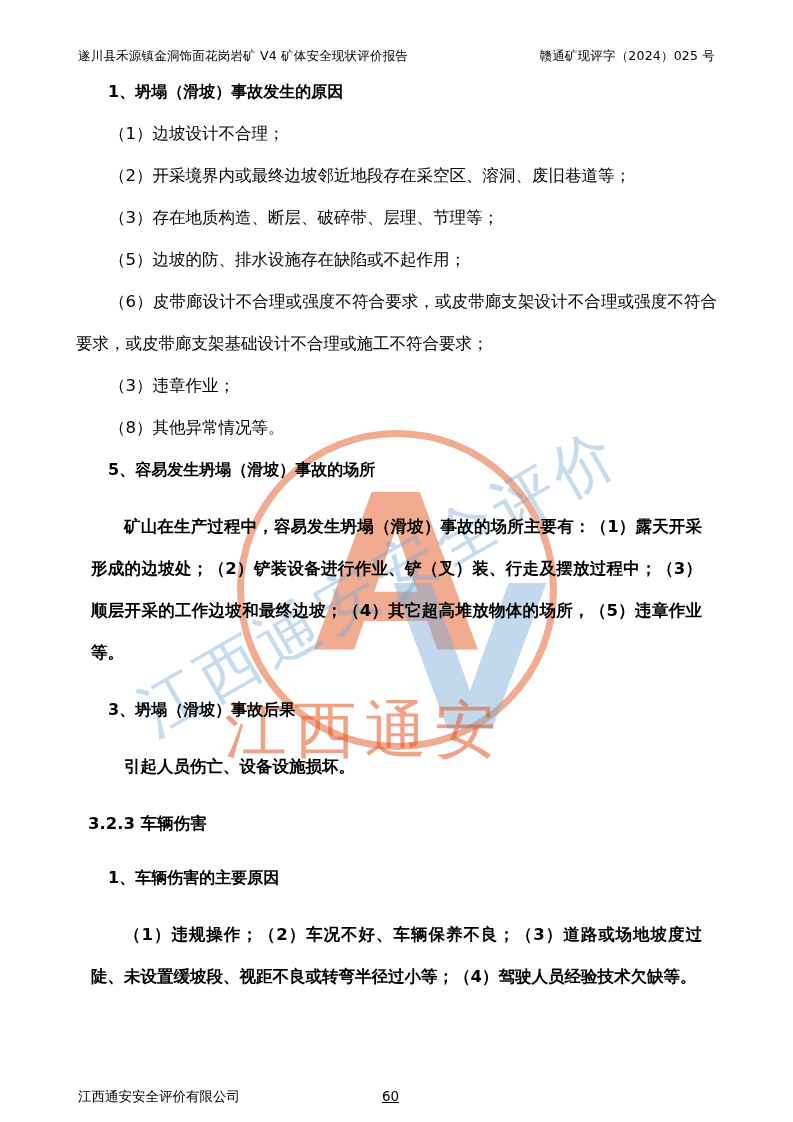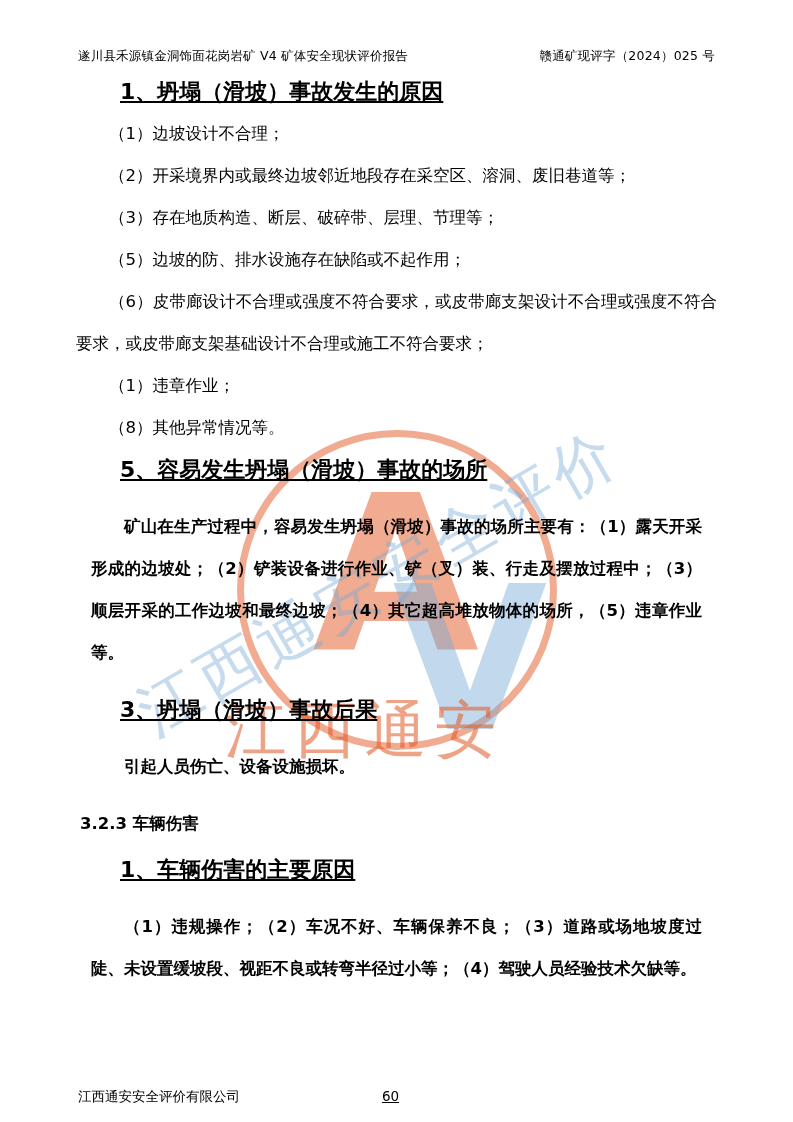--- a/index.html
+++ b/index.html
@@ -106,28 +106,27 @@
   
   .content {
     position: relative;
     z-index: 4;
     font-size: 16.5px;
     line-height: 42px;
   }
   .h-sub {
     font-weight: bold;
     text-indent: 2em;
-    font-size: 22px;
+    font-size: 16px;
     margin: 0;
-    text-decoration: underline;
   }
   .h-sec {
     font-weight: bold;
     font-size: 16.5px;
-    margin: 4px;
+    margin: 12px;
   }
   p.body {
     margin: 15px;
     text-indent: 2em;
     text-align: justify;
     text-justify: inter-ideograph;
     font-weight: bold;
   }
   p.item {
     margin: 0;
@@ -178,21 +177,21 @@
     <div class="right">赣通矿现评字（2024）025 号</div>
   </div>
 
   <div class="content" id="content-root">
       <p class="h-sub">1、坍塌（滑坡）事故发生的原因</p>
       <p class="item">（1）边坡设计不合理；</p>
       <p class="item">（2）开采境界内或最终边坡邻近地段存在采空区、溶洞、废旧巷道等；</p>
       <p class="item">（3）存在地质构造、断层、破碎带、层理、节理等；</p>
       <p class="item">（5）边坡的防、排水设施存在缺陷或不起作用；</p>
       <p class="item">（6）皮带廊设计不合理或强度不符合要求，或皮带廊支架设计不合理或强度不符合要求，或皮带廊支架基础设计不合理或施工不符合要求；</p>
-      <p class="item">（1）违章作业；</p>
+      <p class="item">（3）违章作业；</p>
       <p class="item">（8）其他异常情况等。</p>
       <p class="h-sub">5、容易发生坍塌（滑坡）事故的场所</p>
       <p class="body">矿山在生产过程中，容易发生坍塌（滑坡）事故的场所主要有：（1）露天开采形成的边坡处；（2）铲装设备进行作业、铲（叉）装、行走及摆放过程中；（3）顺层开采的工作边坡和最终边坡；（4）其它超高堆放物体的场所，（5）违章作业等。</p>
       <p class="h-sub">3、坍塌（滑坡）事故后果</p>
       <p class="body">引起人员伤亡、设备设施损坏。</p>
       <p class="h-sec">3.2.3 车辆伤害</p>
       <p class="h-sub">1、车辆伤害的主要原因</p>
       <p class="body">（1）违规操作；（2）车况不好、车辆保养不良；（3）道路或场地坡度过陡、未设置缓坡段、视距不良或转弯半径过小等；（4）驾驶人员经验技术欠缺等。</p>
     </div>
 

